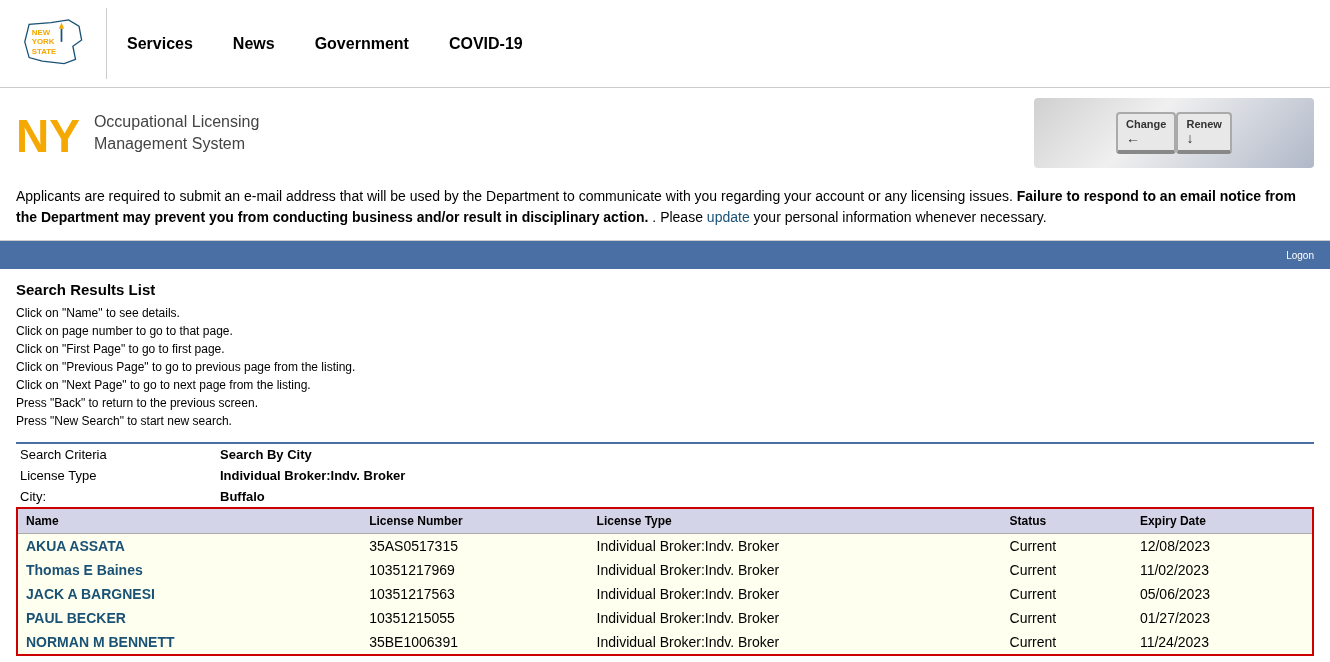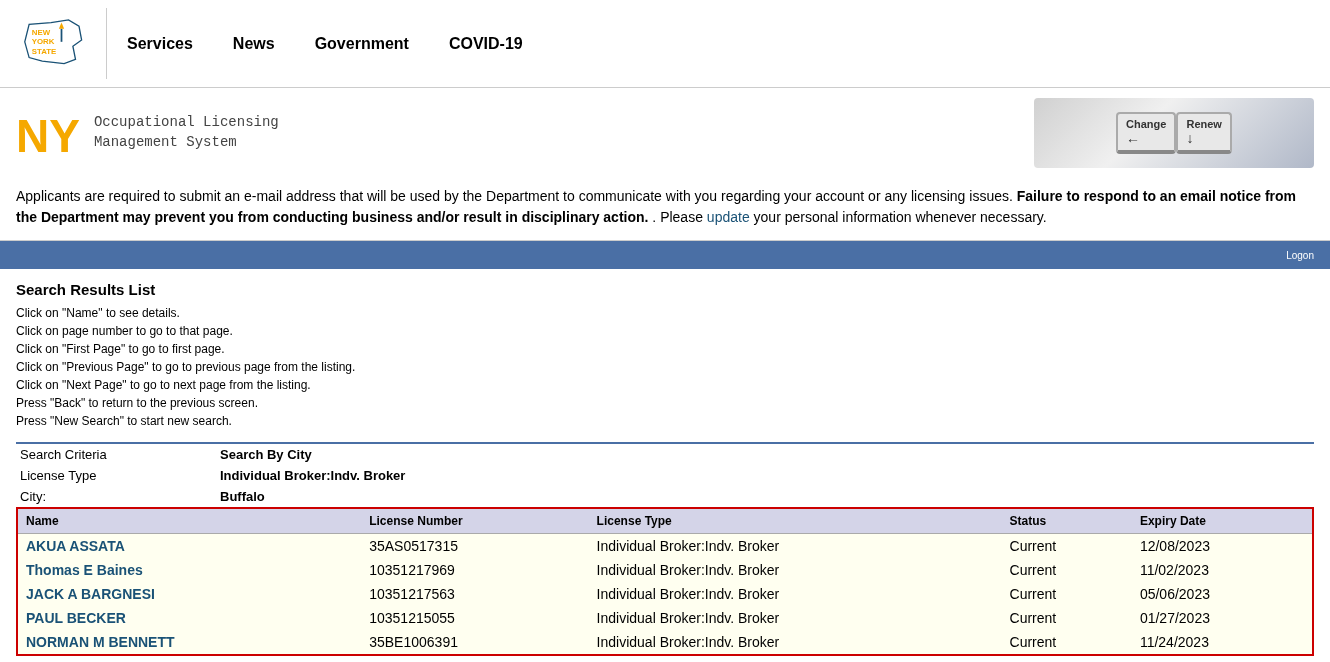--- a/index.html
+++ b/index.html
@@ -44,25 +44,24 @@
       align-items: center;
       padding: 10px 16px;
       background: #fff;
     }
     .banner-logo {
       display: flex;
       align-items: center;
       gap: 10px;
     }
     .eaccess-subtitle {
-      font-size: 14px;
+      font-size: 16px;
       color: #444;
       line-height: 1.4;
       margin-left: 4px;
-      font-family: Liberation Mono, monospace;
     }
     .banner-image {
       margin-left: auto;
       width: 280px;
       height: 70px;
       background: linear-gradient(135deg, #d0d0d0 0%, #f0f0f0 40%, #b0b8c8 100%);
       display: flex;
       align-items: center;
       justify-content: center;
       border-radius: 4px;

